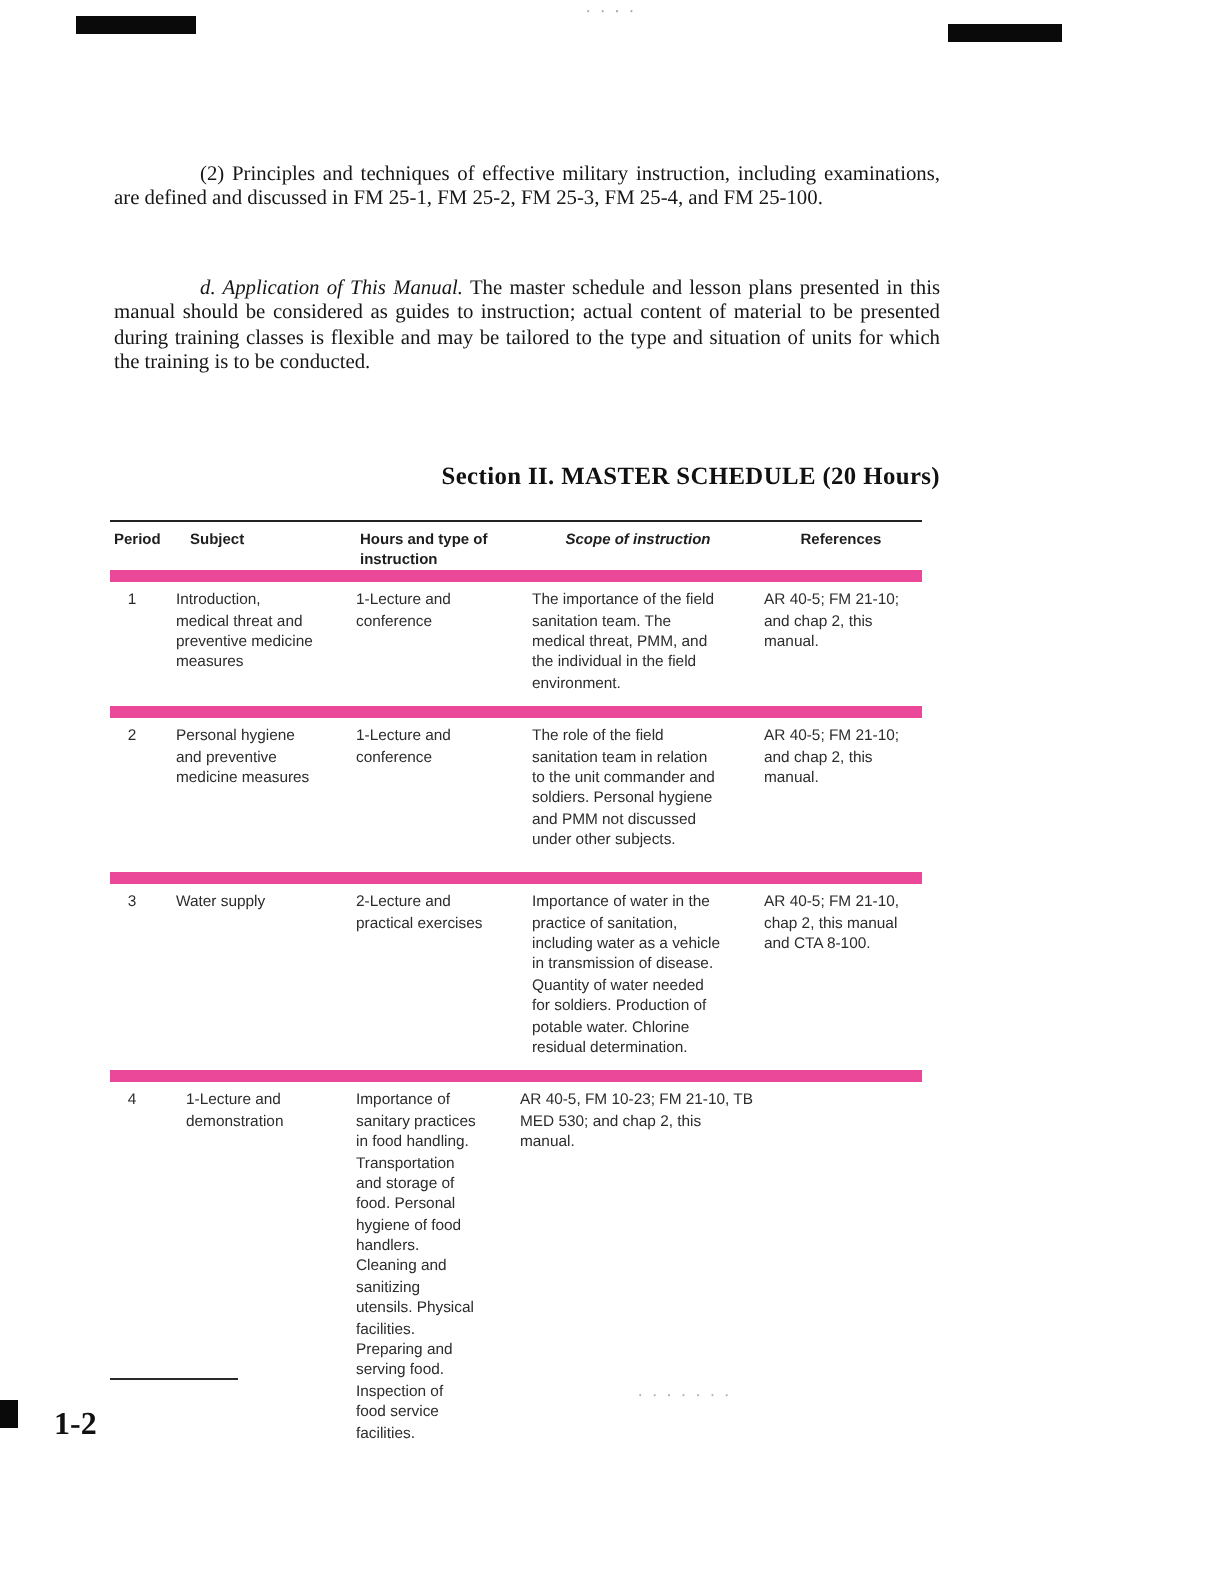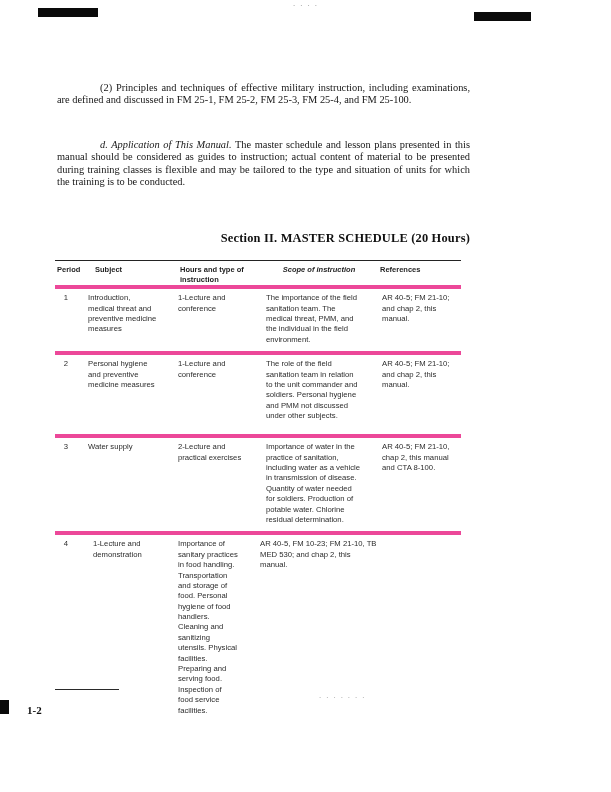--- a/index.html
+++ b/index.html
@@ -63,30 +63,30 @@
     width: 406px;
     font-family: "Liberation Sans", sans-serif;
     font-size: 7.7px;
     line-height: 1.35;
     color: #2c2c2c;
     border-top: 1.4px solid #232323;
   }
   .trow {
     display: grid;
     grid-template-columns: 30px 85px 88px 122px 81px;
-    border-bottom: 4px solid #ec4899;
+    border-bottom: 6px solid #ec4899;
   }
   .trow > div { padding-top: 4px; padding-bottom: 6px; }
 
   .thead { font-weight: bold; font-size: 7.5px; color: #1e1e1e; min-height: 27px; }
   .thead .c-period { text-align: left; padding-left: 2px; }
   .thead .c-subject { text-align: left; padding-left: 10px; }
   .thead .c-hours { text-align: left; padding: 4px 10px 0 10px; }
   .thead .c-scope { text-align: center; font-style: italic; }
-  .thead .c-refs { }
+  .thead .c-refs { text-align: center; }
 
   .tbody-row .c-period { text-align: center; padding-right: 8px; }
   .tbody-row .c-subject { padding-left: 3px; padding-right: 12px; }
   .tbody-row .c-hours { text-align: left; padding-left: 8px; padding-right: 14px; }
   .tbody-row .c-scope { padding-left: 8px; padding-right: 20px; }
   .tbody-row .c-refs { padding-left: 2px; padding-right: 2px; }
 
   .row-0 { min-height: 62px; }
   .row-1 { min-height: 83px; }
   .row-2 { min-height: 93px; }
@@ -98,21 +98,21 @@
     top: 689px;
     width: 64px;
     height: 0;
     border-top: 1.2px solid #2a2a2a;
   }
 
   .page-number {
     position: absolute;
     left: 27px;
     top: 704px;
-    font-size: 11px;
+    font-size: 16px;
     font-weight: bold;
     color: #111;
   }
 </style>
 </head>
 <body>
 
 <div class="page">
 
   <div class="artifact bar-top-left"></div>

